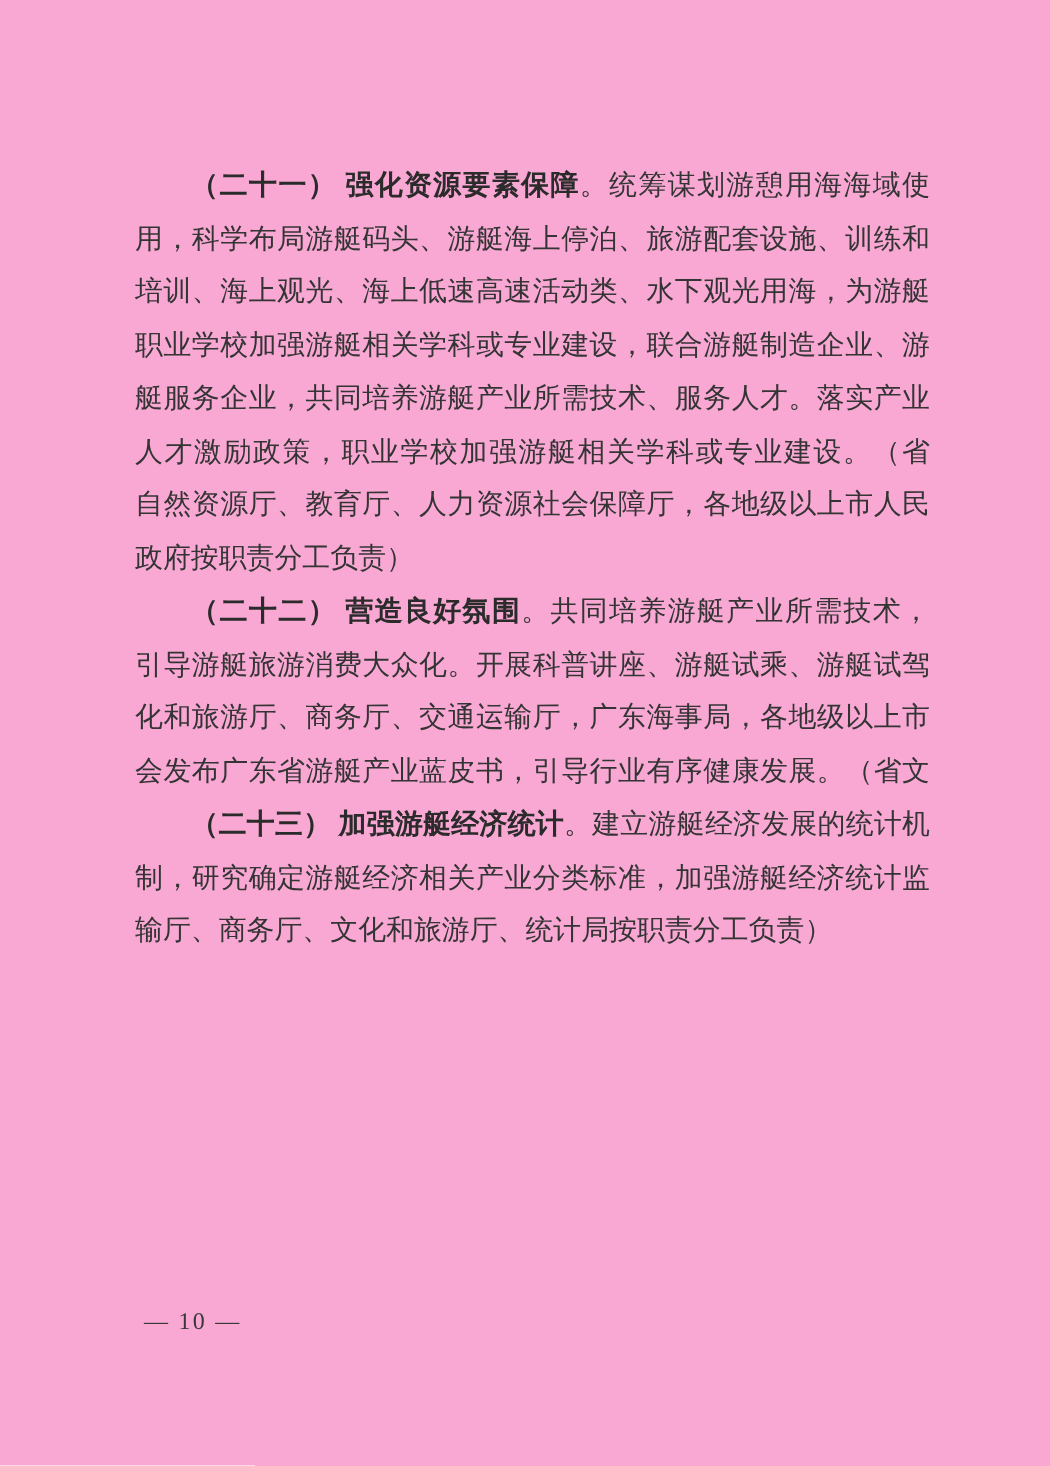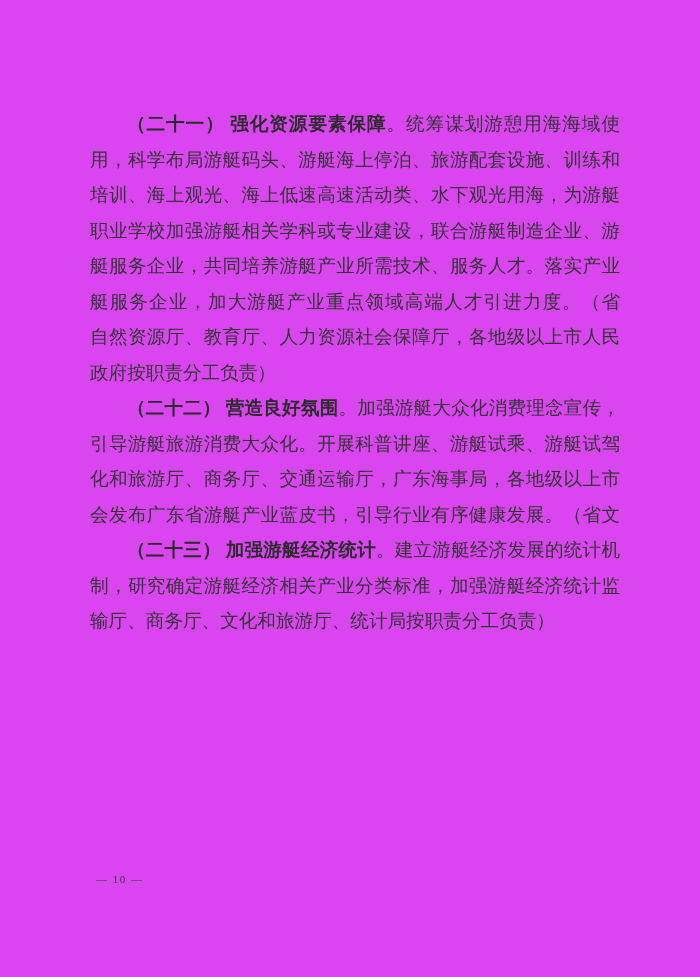--- a/index.html
+++ b/index.html
@@ -4,21 +4,21 @@
 <style>
   html, body {
     margin: 0;
     padding: 0;
     background: #ffffff;
   }
   .page {
     position: relative;
     width: 700px;
     height: 977px;
-    background: #d946ef;
+    background: #f9a8d4;
     overflow: hidden;
     font-family: "Liberation Serif", "DejaVu Serif", serif;
   }
   .doc-body {
     position: absolute;
     left: 90px;
     top: 106px;
     width: 530px;
     font-size: 18.6px;
     color: #343434;
@@ -41,39 +41,39 @@
     font-weight: normal;
   }
   .seg-bold {
     font-weight: bold;
     color: #2b2b2b;
   }
   .footer {
     position: absolute;
     left: 96px;
     top: 873px;
-    font-size: 11px;
+    font-size: 16px;
     color: #3a3a3a;
     letter-spacing: 1.5px;
   }
 </style>
 </head>
 <body>
 
 <div class="page">
   <div class="doc-body">
       <div class="line indent"><span class="seg-bold">（二十一） 强化资源要素保障</span><span class="seg">。统筹谋划游憩用海海域使</span></div>
       <div class="line"><span class="seg">用，科学布局游艇码头、游艇海上停泊、旅游配套设施、训练和</span></div>
       <div class="line"><span class="seg">培训、海上观光、海上低速高速活动类、水下观光用海，为游艇</span></div>
       <div class="line"><span class="seg">职业学校加强游艇相关学科或专业建设，联合游艇制造企业、游</span></div>
       <div class="line"><span class="seg">艇服务企业，共同培养游艇产业所需技术、服务人才。落实产业</span></div>
-      <div class="line"><span class="seg">艇服务企业，加大游艇产业重点领域高端人才引进力度。（省</span></div>
+      <div class="line"><span class="seg">人才激励政策，职业学校加强游艇相关学科或专业建设。（省</span></div>
       <div class="line"><span class="seg">自然资源厅、教育厅、人力资源社会保障厅，各地级以上市人民</span></div>
       <div class="line para-end"><span class="seg">政府按职责分工负责）</span></div>
-      <div class="line indent"><span class="seg-bold">（二十二） 营造良好氛围</span><span class="seg">。加强游艇大众化消费理念宣传，</span></div>
+      <div class="line indent"><span class="seg-bold">（二十二） 营造良好氛围</span><span class="seg">。共同培养游艇产业所需技术，</span></div>
       <div class="line"><span class="seg">引导游艇旅游消费大众化。开展科普讲座、游艇试乘、游艇试驾</span></div>
       <div class="line"><span class="seg">化和旅游厅、商务厅、交通运输厅，广东海事局，各地级以上市</span></div>
       <div class="line"><span class="seg">会发布广东省游艇产业蓝皮书，引导行业有序健康发展。（省文</span></div>
       <div class="line indent"><span class="seg-bold">（二十三） 加强游艇经济统计</span><span class="seg">。建立游艇经济发展的统计机</span></div>
       <div class="line"><span class="seg">制，研究确定游艇经济相关产业分类标准，加强游艇经济统计监</span></div>
       <div class="line para-end"><span class="seg">输厅、商务厅、文化和旅游厅、统计局按职责分工负责）</span></div>
     </div>
   <div class="footer">
     <span>— 10 —</span>
   </div>

